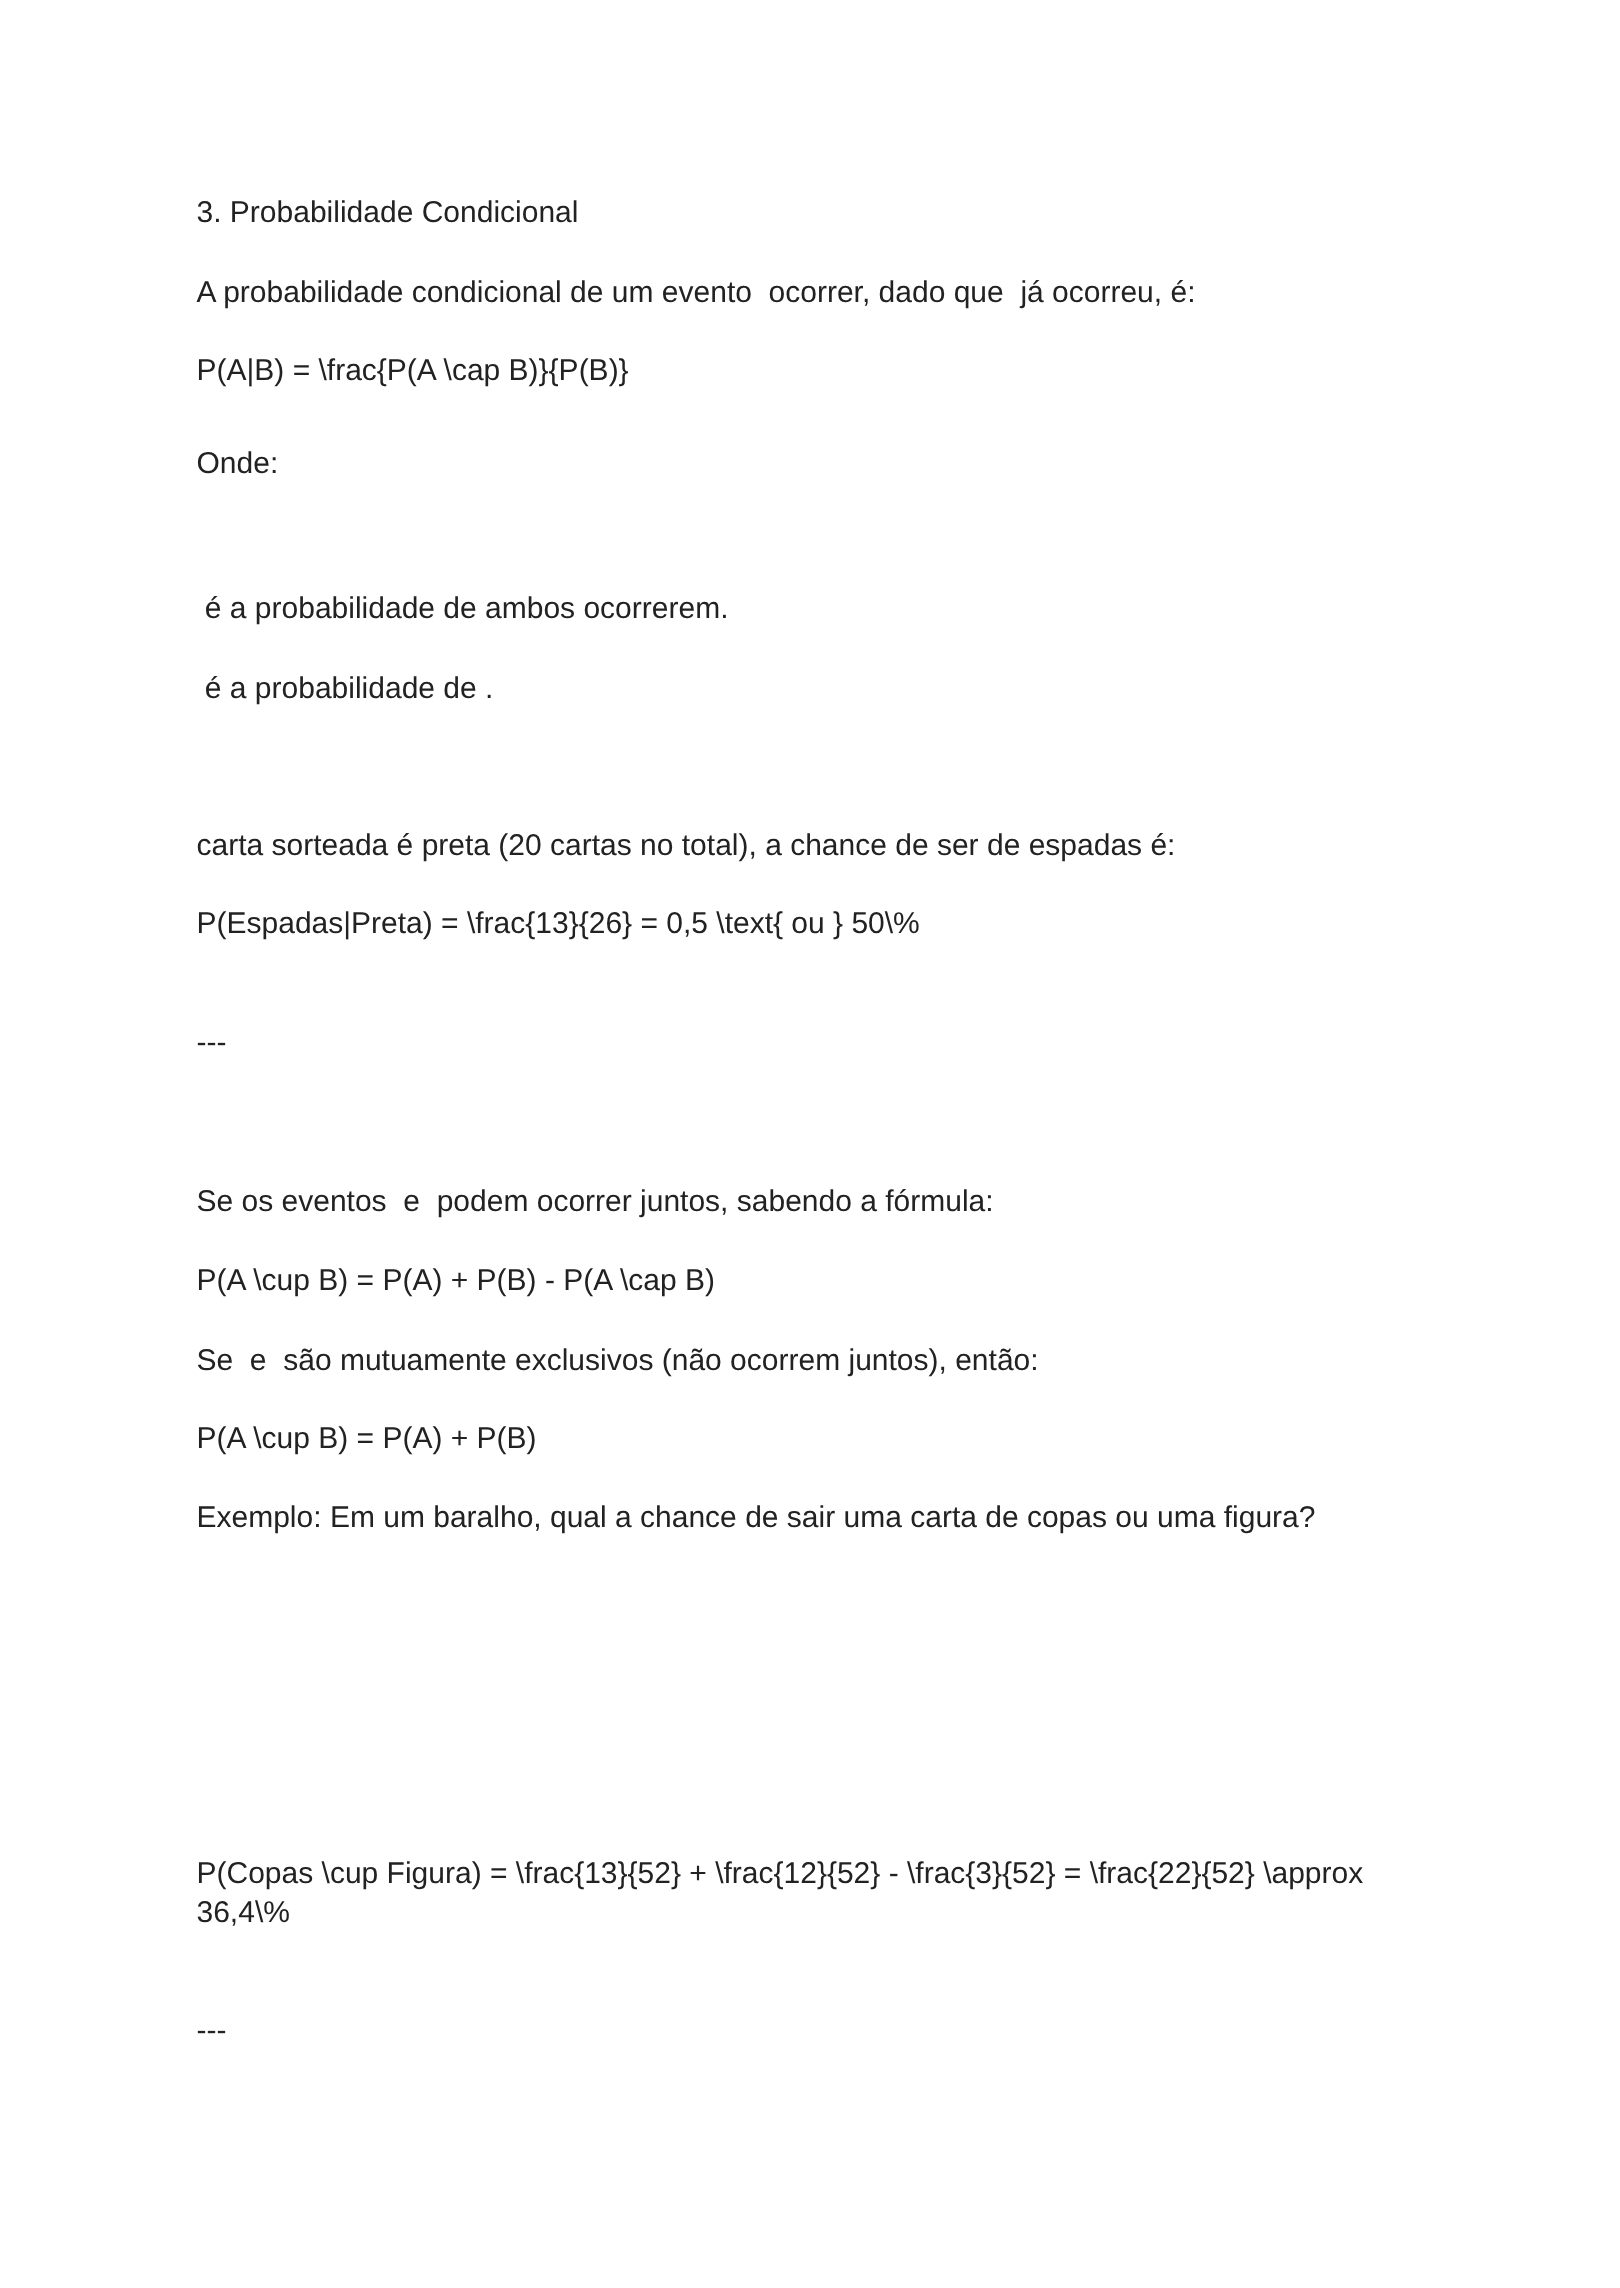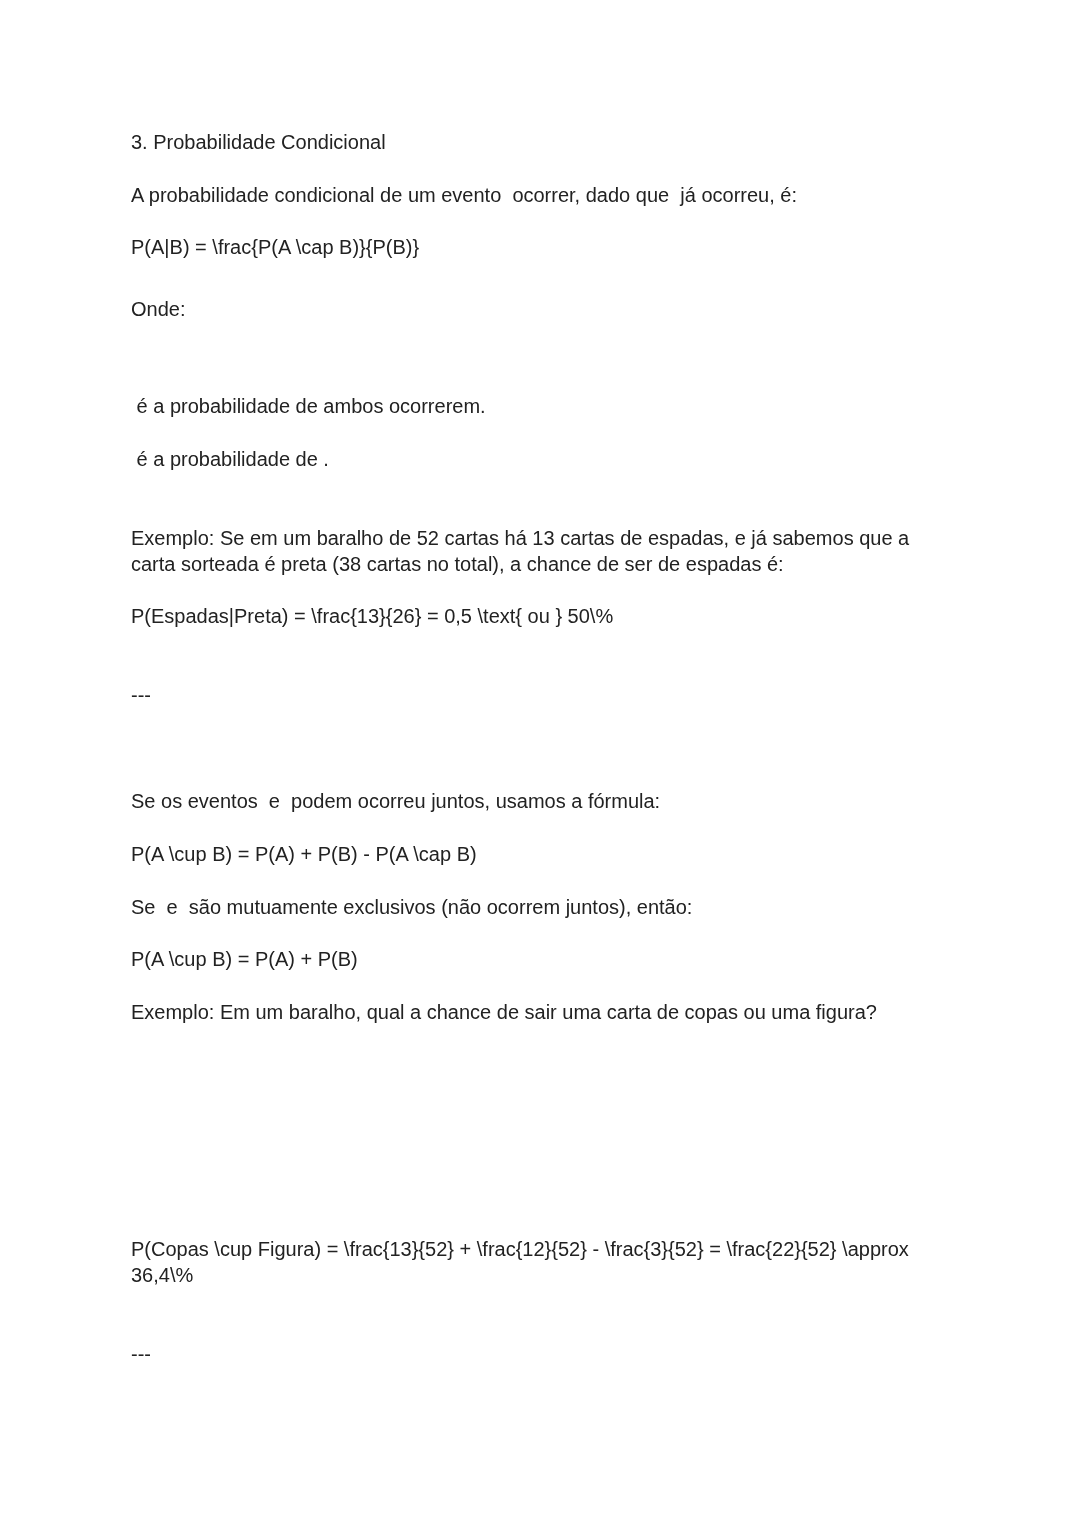--- a/index.html
+++ b/index.html
@@ -23,27 +23,26 @@
 
 <div class="page">
 
   <p class="line" style="top:129px">3. Probabilidade Condicional</p>
   <p class="line" style="top:182px">A probabilidade condicional de um evento  ocorrer, dado que  já ocorreu, é:</p>
   <p class="line" style="top:234px">P(A|B) = \frac{P(A \cap B)}{P(B)}</p>
   <p class="line" style="top:296px">Onde:</p>
   <p class="line" style="top:393px"> é a probabilidade de ambos ocorrerem.</p>
   <p class="line" style="top:446px"> é a probabilidade de .</p>
 
-  <p class="line" style="top:525px">Exemplo: Se em um baralho de 52 cartas há 13 cartas de espadas, e já sabemos que a</p>
-  <p class="line" style="top:551px">carta sorteada é preta (38 cartas no total), a chance de ser de espadas é:</p>
+  <p class="line" style="top:551px">carta sorteada é preta (20 cartas no total), a chance de ser de espadas é:</p>
   <p class="line" style="top:603px">P(Espadas|Preta) = \frac{13}{26} = 0,5 \text{ ou } 50\%</p>
 
   <p class="line" style="top:682px">---</p>
 
-  <p class="line" style="top:788px">Se os eventos  e  podem ocorreu juntos, usamos a fórmula:</p>
+  <p class="line" style="top:788px">Se os eventos  e  podem ocorrer juntos, sabendo a fórmula:</p>
   <p class="line" style="top:841px">P(A \cup B) = P(A) + P(B) - P(A \cap B)</p>
   <p class="line" style="top:894px">Se  e  são mutuamente exclusivos (não ocorrem juntos), então:</p>
   <p class="line" style="top:946px">P(A \cup B) = P(A) + P(B)</p>
   <p class="line" style="top:999px">Exemplo: Em um baralho, qual a chance de sair uma carta de copas ou uma figura?</p>
 
   <p class="line" style="top:1236px">P(Copas \cup Figura) = \frac{13}{52} + \frac{12}{52} - \frac{3}{52} = \frac{22}{52} \approx</p>
   <p class="line" style="top:1262px">36,4\%</p>
 
   <p class="line" style="top:1341px">---</p>
 

